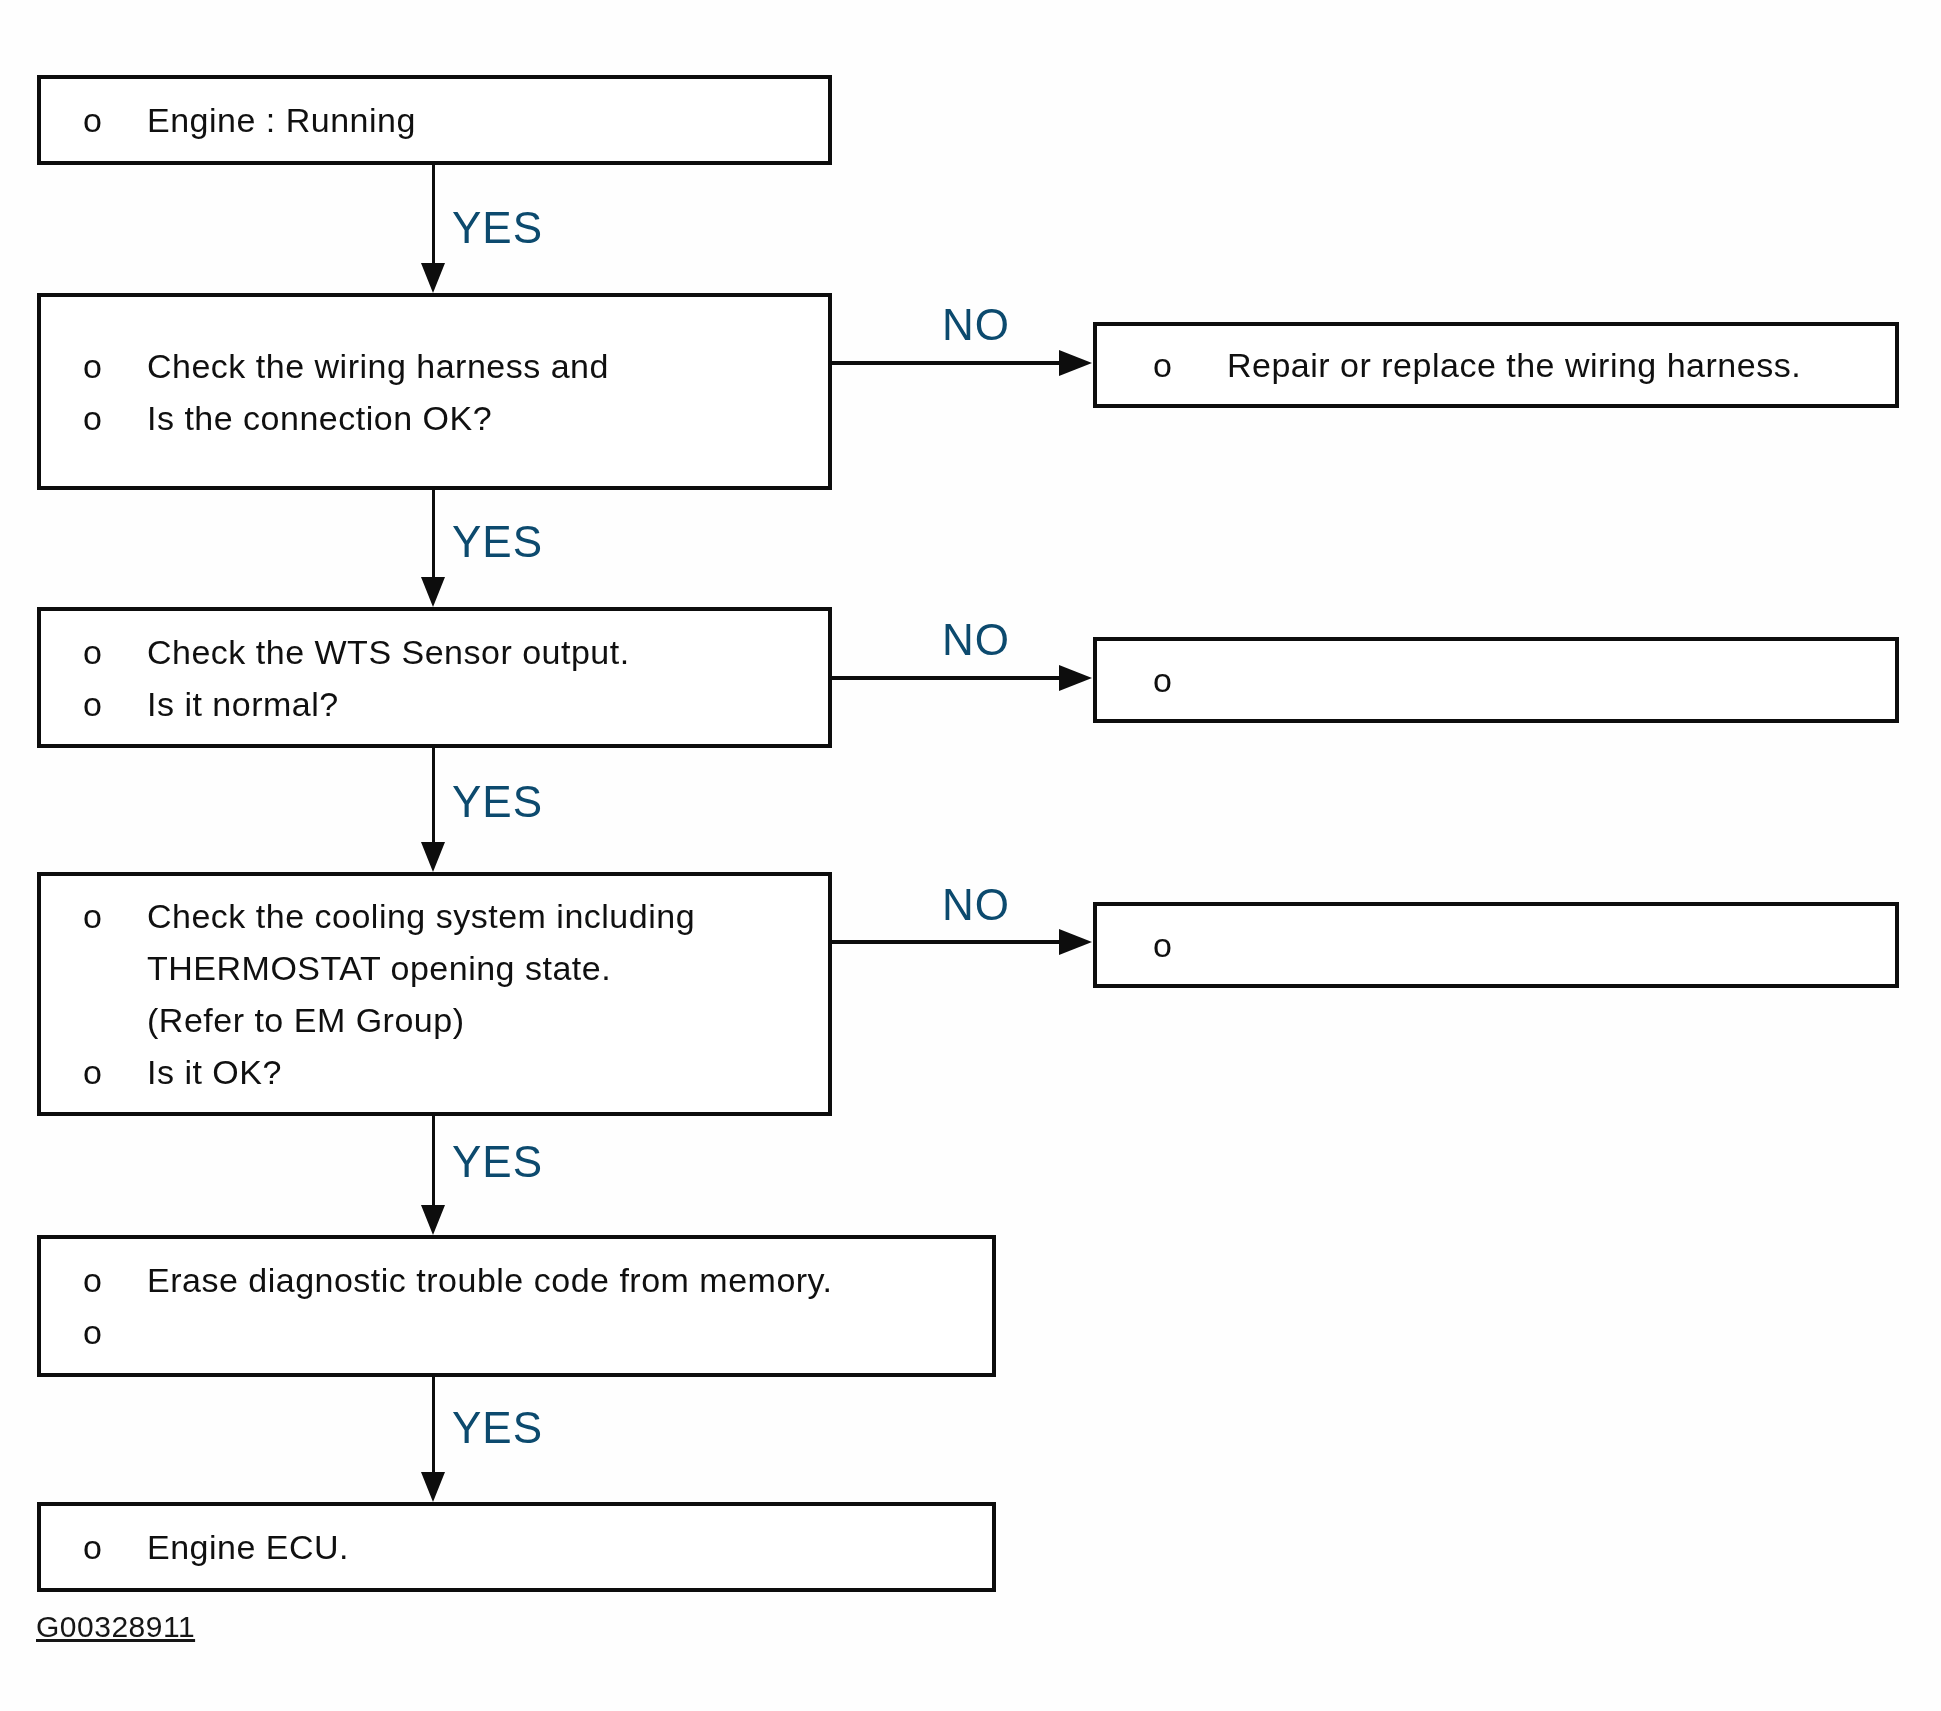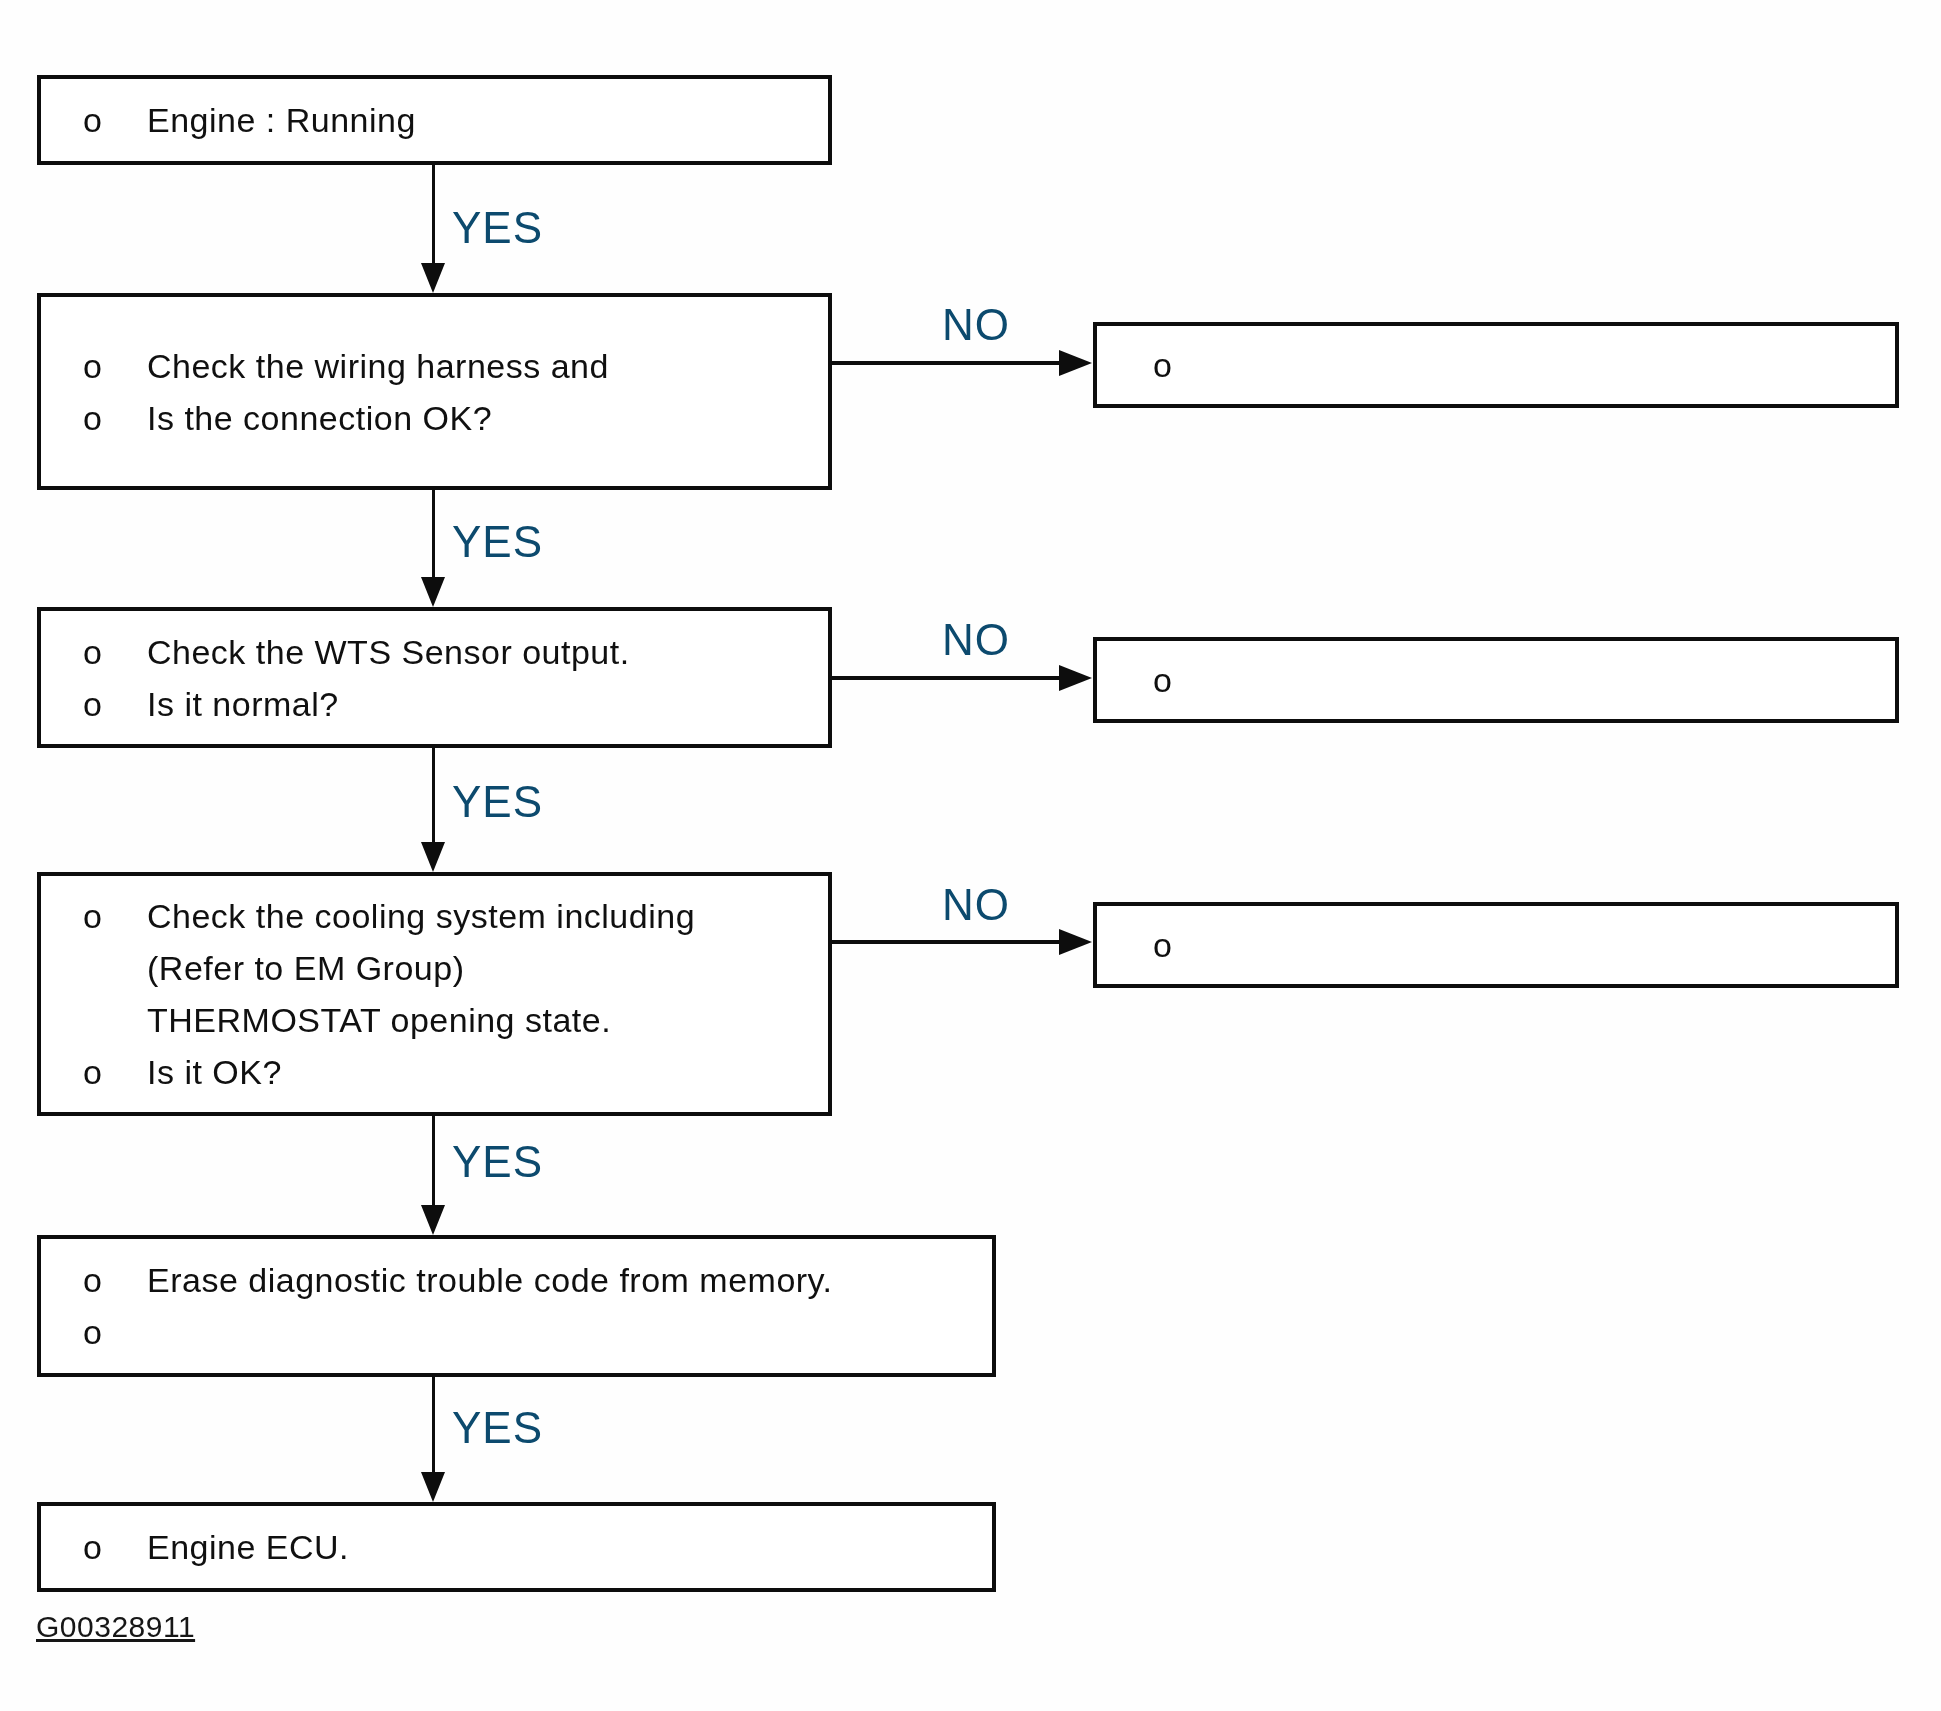--- a/index.html
+++ b/index.html
@@ -62,20 +62,21 @@
     </div>
   </div>
 
   <div class="hline" style="left:831px;top:361px;width:228px"></div>
   <div class="head-right" style="left:1059px;top:350px"></div>
   <div class="edge-label no-label" style="left:890px;top:305px">NO</div>
 
   <div class="node node-right" style="left:1093px;top:322px;width:806px;height:86px">
     <div class="line">
       <span class="bullet">o</span>
+      <span class="txt">Repair or replace the wiring harness.</span>
     </div>
   </div>
 
   <div class="vline" style="left:432px;top:490px;height:90px"></div>
   <div class="head-down" style="left:421px;top:577px"></div>
   <div class="edge-label" style="left:452px;top:522px">YES</div>
 
   <div class="node" style="left:37px;top:607px;width:795px;height:141px">
     <div class="line">
       <span class="bullet">o</span>
@@ -101,25 +102,25 @@
   <div class="head-down" style="left:421px;top:842px"></div>
   <div class="edge-label" style="left:452px;top:782px">YES</div>
 
   <div class="node" style="left:37px;top:872px;width:795px;height:244px">
     <div class="line">
       <span class="bullet">o</span>
       <span class="txt">Check the cooling system including</span>
     </div>
     <div class="line">
       <span class="bullet"></span>
-      <span class="txt">(Refer to EM Group)</span>
+      <span class="txt">THERMOSTAT opening state.</span>
     </div>
     <div class="line">
       <span class="bullet"></span>
-      <span class="txt">THERMOSTAT opening state.</span>
+      <span class="txt">(Refer to EM Group)</span>
     </div>
     <div class="line">
       <span class="bullet">o</span>
       <span class="txt">Is it OK?</span>
     </div>
   </div>
 
   <div class="hline" style="left:831px;top:940px;width:228px"></div>
   <div class="head-right" style="left:1059px;top:929px"></div>
   <div class="edge-label no-label" style="left:890px;top:885px">NO</div>

